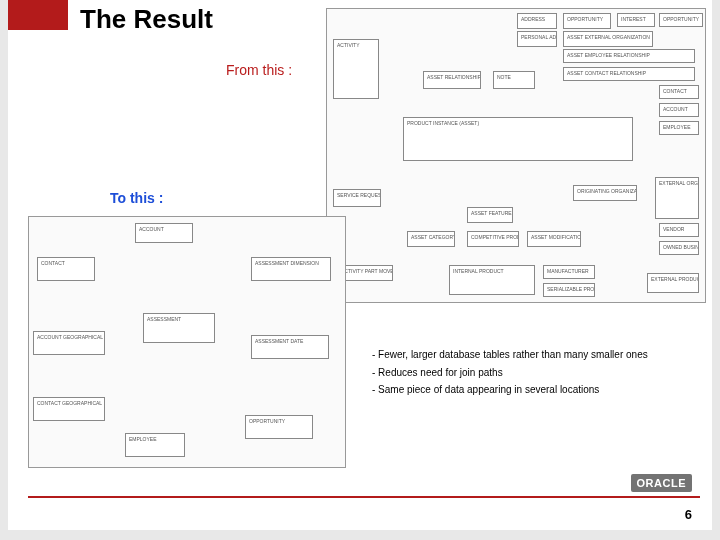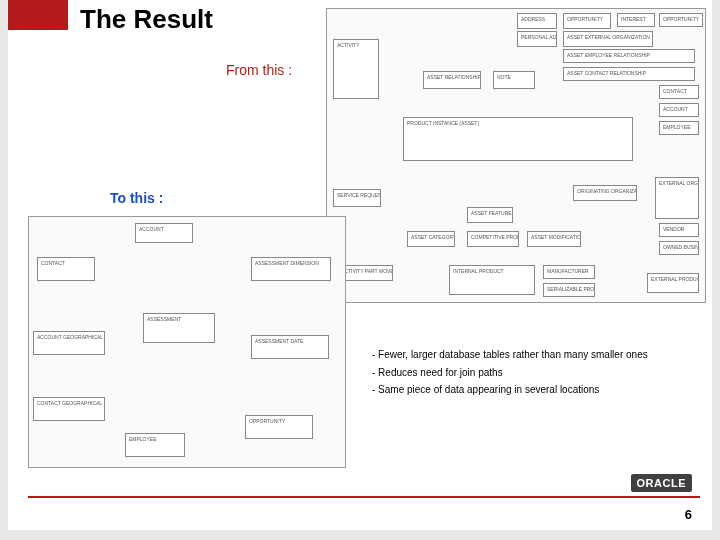--- a/index.html
+++ b/index.html
@@ -37,21 +37,21 @@
   }
   .bullets {
     position:absolute; left:360px; top:324px; width:340px;
     font-size:10px; color:#000; line-height:1.35;margin-top:24px;
   }
   .bullets li { list-style:none; padding-left:14px; text-indent:-10px; margin-bottom:4px; }
   .bullets li::before{}
   .footer-line { position:absolute; left:20px; right:12px; bottom:32px; border-top:2px solid #b31b1b; }
   .logo { position:absolute; right:20px; bottom:38px; }
   .logo-box {
-    display:inline-block; background:#404040; color:#fff;
+    display:inline-block; background:#737373; color:#fff;
     font-size:11px; font-weight:bold; letter-spacing:0.5px;
     padding:3px 6px; border-radius:2px;
   }
   .pagenum { position:absolute; right:20px; bottom:8px; font-size:13px; font-weight:bold; }
 </style>
 </head>
 <body>
 
 <div class="slide">
   <div class="red-block"></div>

